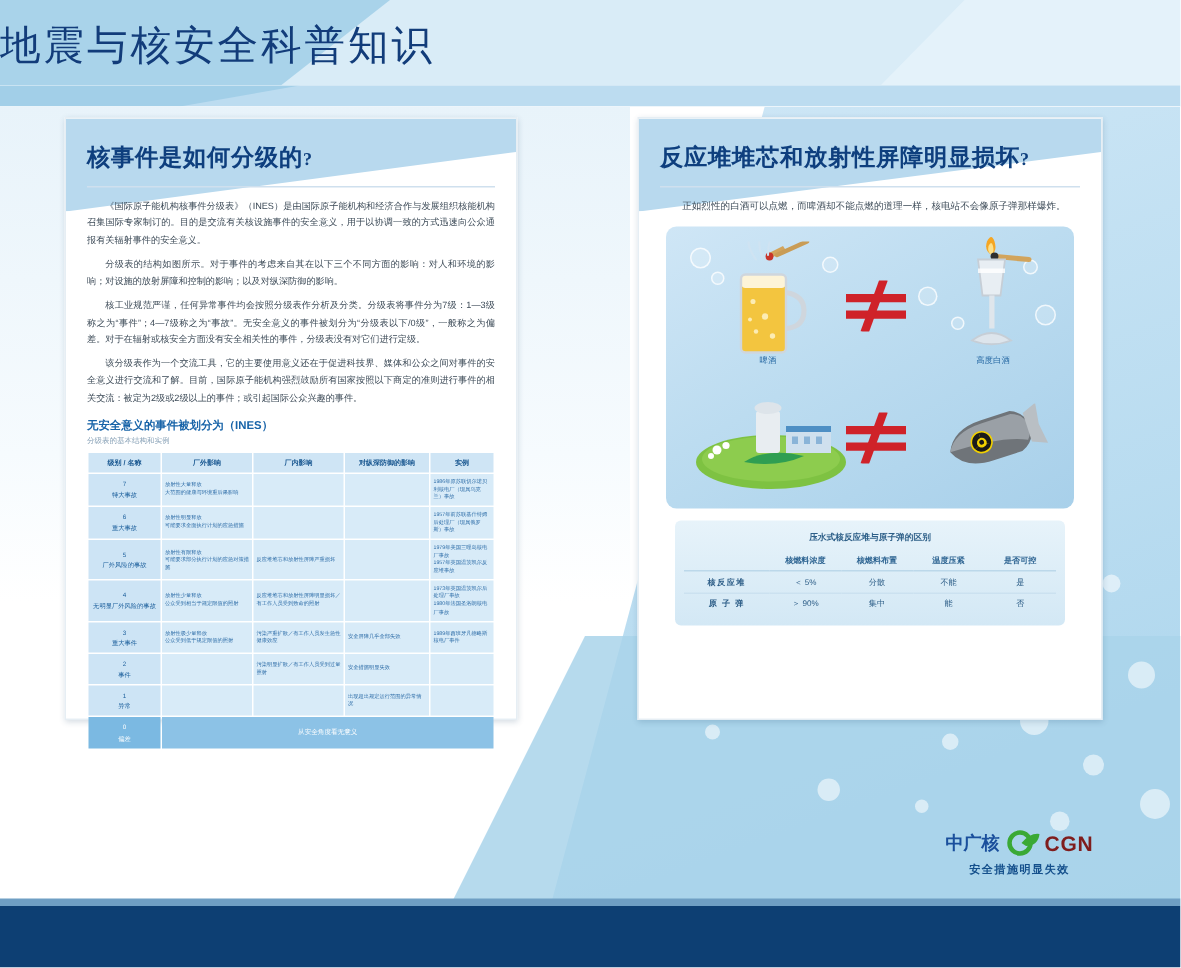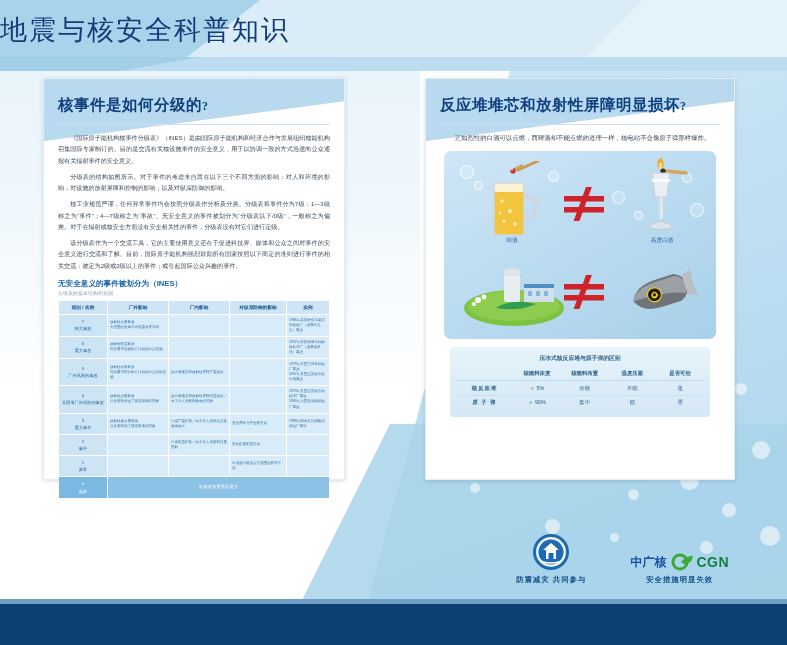--- a/index.html
+++ b/index.html
@@ -103,21 +103,21 @@
   table.cmp-t tr.r1 td{border-bottom:1px solid #cbe1f0;}
 
   
   .logos{position:absolute;right:58px;bottom:60px;display:flex;gap:44px;
     align-items:flex-end;}
   .logo-unit{display:flex;flex-direction:column;align-items:center;gap:4px;}
   .logo-cap{font-size:7.4px;color:#15508c;letter-spacing:1px;font-weight:bold;}
   .cgn-word{display:flex;align-items:center;gap:2px;}
   .cgn-cn{font-size:12px;font-weight:bold;color:#1a4f9c;
     font-family:"Liberation Serif","DejaVu Serif",serif;}
-  .cgn-en{font-size:14px;font-weight:bold;color:#15803d;letter-spacing:.5px;}
+  .cgn-en{font-size:14px;font-weight:bold;color:#7f1d1d;letter-spacing:.5px;}
 </style>
 </head>
 <body>
 
 <div class="stage">
 
   <div class="banner">
     <div class="lshade"></div>
     <div class="rshade"></div>
     <div class="banner-title">地震与核安全科普知识</div>
@@ -453,32 +453,20 @@
                 <td>否</td>
               </tr>
             </tbody>
         </table>
       </div>
     </div>
   </div>
 
   <div class="logos">
     <div class="logo-unit">
-      <svg width="38" height="38" viewBox="0 0 38 38">
-        <circle cx="19" cy="19" r="18" fill="#1f69b0"></circle>
-        <circle cx="19" cy="19" r="15" fill="#eaf3fa"></circle>
-        <circle cx="19" cy="19" r="12.5" fill="#1f69b0"></circle>
-        <path d="M19 10 L27 17 L11 17 Z" fill="#ffffff"></path>
-        <rect x="14" y="17" width="10" height="9" fill="#ffffff"></rect>
-        <rect x="16.5" y="20" width="5" height="6" fill="#1f69b0"></rect>
-        <path d="M8 28 q11 4 22 0" stroke="#ffffff" stroke-width="1.5" fill="none"></path>
-      </svg>
-      <div class="logo-cap">防震减灾 共同参与</div>
-    </div>
-    <div class="logo-unit">
       <div class="cgn-word">
         <span class="cgn-cn">中广核</span>
         <svg width="26" height="18" viewBox="0 0 26 18">
           <path d="M12 2 a7 7 0 1 0 0 14 a7 7 0 1 0 0 -14 Z" fill="none" stroke="#3aa935" stroke-width="3"></path>
           <path d="M13 9 q6 -7 12 -6 q-1 8 -9 8 Z" fill="#3aa935"></path>
         </svg>
         <span class="cgn-en">CGN</span>
       </div>
       <div class="logo-cap">安全措施明显失效</div>
     </div>

